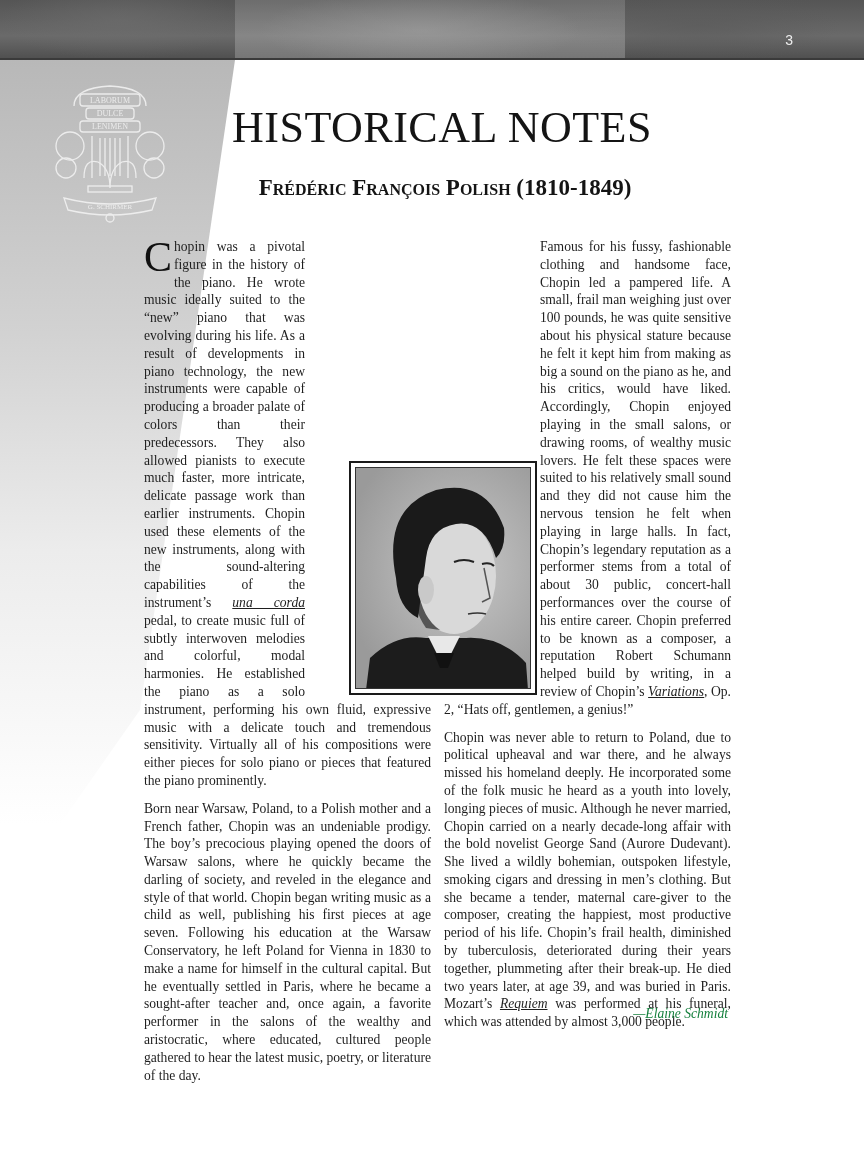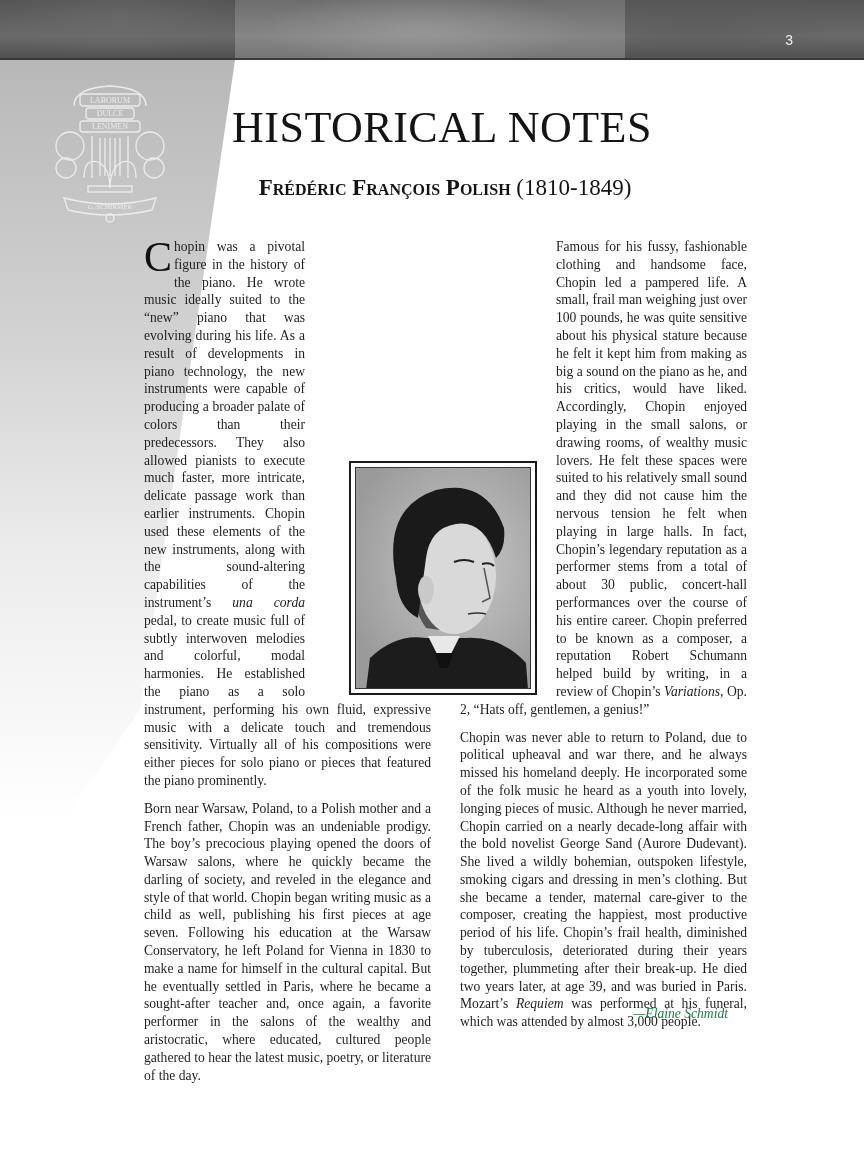--- a/index.html
+++ b/index.html
@@ -40,48 +40,48 @@
   .main-title {
     position: absolute; left: 0; width: 884px; top: 102px; text-align: center;
     font-size: 44px; font-weight: normal; letter-spacing: 0.5px; color: #141414;
     margin: 0;
   }
   .subtitle {
     position: absolute; left: 0; width: 890px; top: 175px; text-align: center;
     font-size: 23px; font-weight: bold; color: #141414; margin: 0;
   }
   .subtitle .sc { font-variant: small-caps; }
-  .subtitle .dates { font-weight: normal; }
+  .subtitle .dates { font-weight: bold; }
   .col {
     position: absolute; font-size: 13.6px; line-height: 17.8px; text-align: justify;
     color: #1e1e1e;
   }
   .col p { margin: 0 0 10px 0; }
   .col-left { left: 144px; top: 238px; width: 287px; }
-  .col-right { left: 460px; top: 238px; width: 287px; }
+  .col-right { left: 444px; top: 238px; width: 287px; }
   .dropcap {
     float: left; font-size: 42px; line-height: 34px; margin: 2px 2px 0 0;
     color: #111;
   }
   .float-gap-right { float: right; width: 126px; height: 242px; margin-top: 2px; }
   .float-gap-left { float: left; width: 96px; height: 236px; margin-top: 4px; }
   .portrait {
     position: absolute; left: 349px; top: 461px; width: 188px; height: 234px;
     background: #ffffff; border: 2px solid #1a1a1a; box-sizing: border-box;
   }
   .portrait-inner {
     position: absolute; left: 4px; top: 4px; right: 4px; bottom: 4px;
     border: 1px solid #333; overflow: hidden;
     background: radial-gradient(ellipse at 60% 45%, #c8c8c8, #9a9a9a 80%);
   }
   .signature {
     position: absolute; left: 458px; width: 270px; top: 1006px; text-align: right;
     font-style: italic; font-size: 13.6px; color: #15803d;
   }
-  em { font-style: italic; }
+  em { font-style: italic; text-decoration: underline; }
 </style>
 </head>
 <body>
 
 <div class="top-banner">
   <div class="light-band"></div>
   <div class="bottom-edge"></div>
   <span class="page-number">3</span>
 </div>
 

